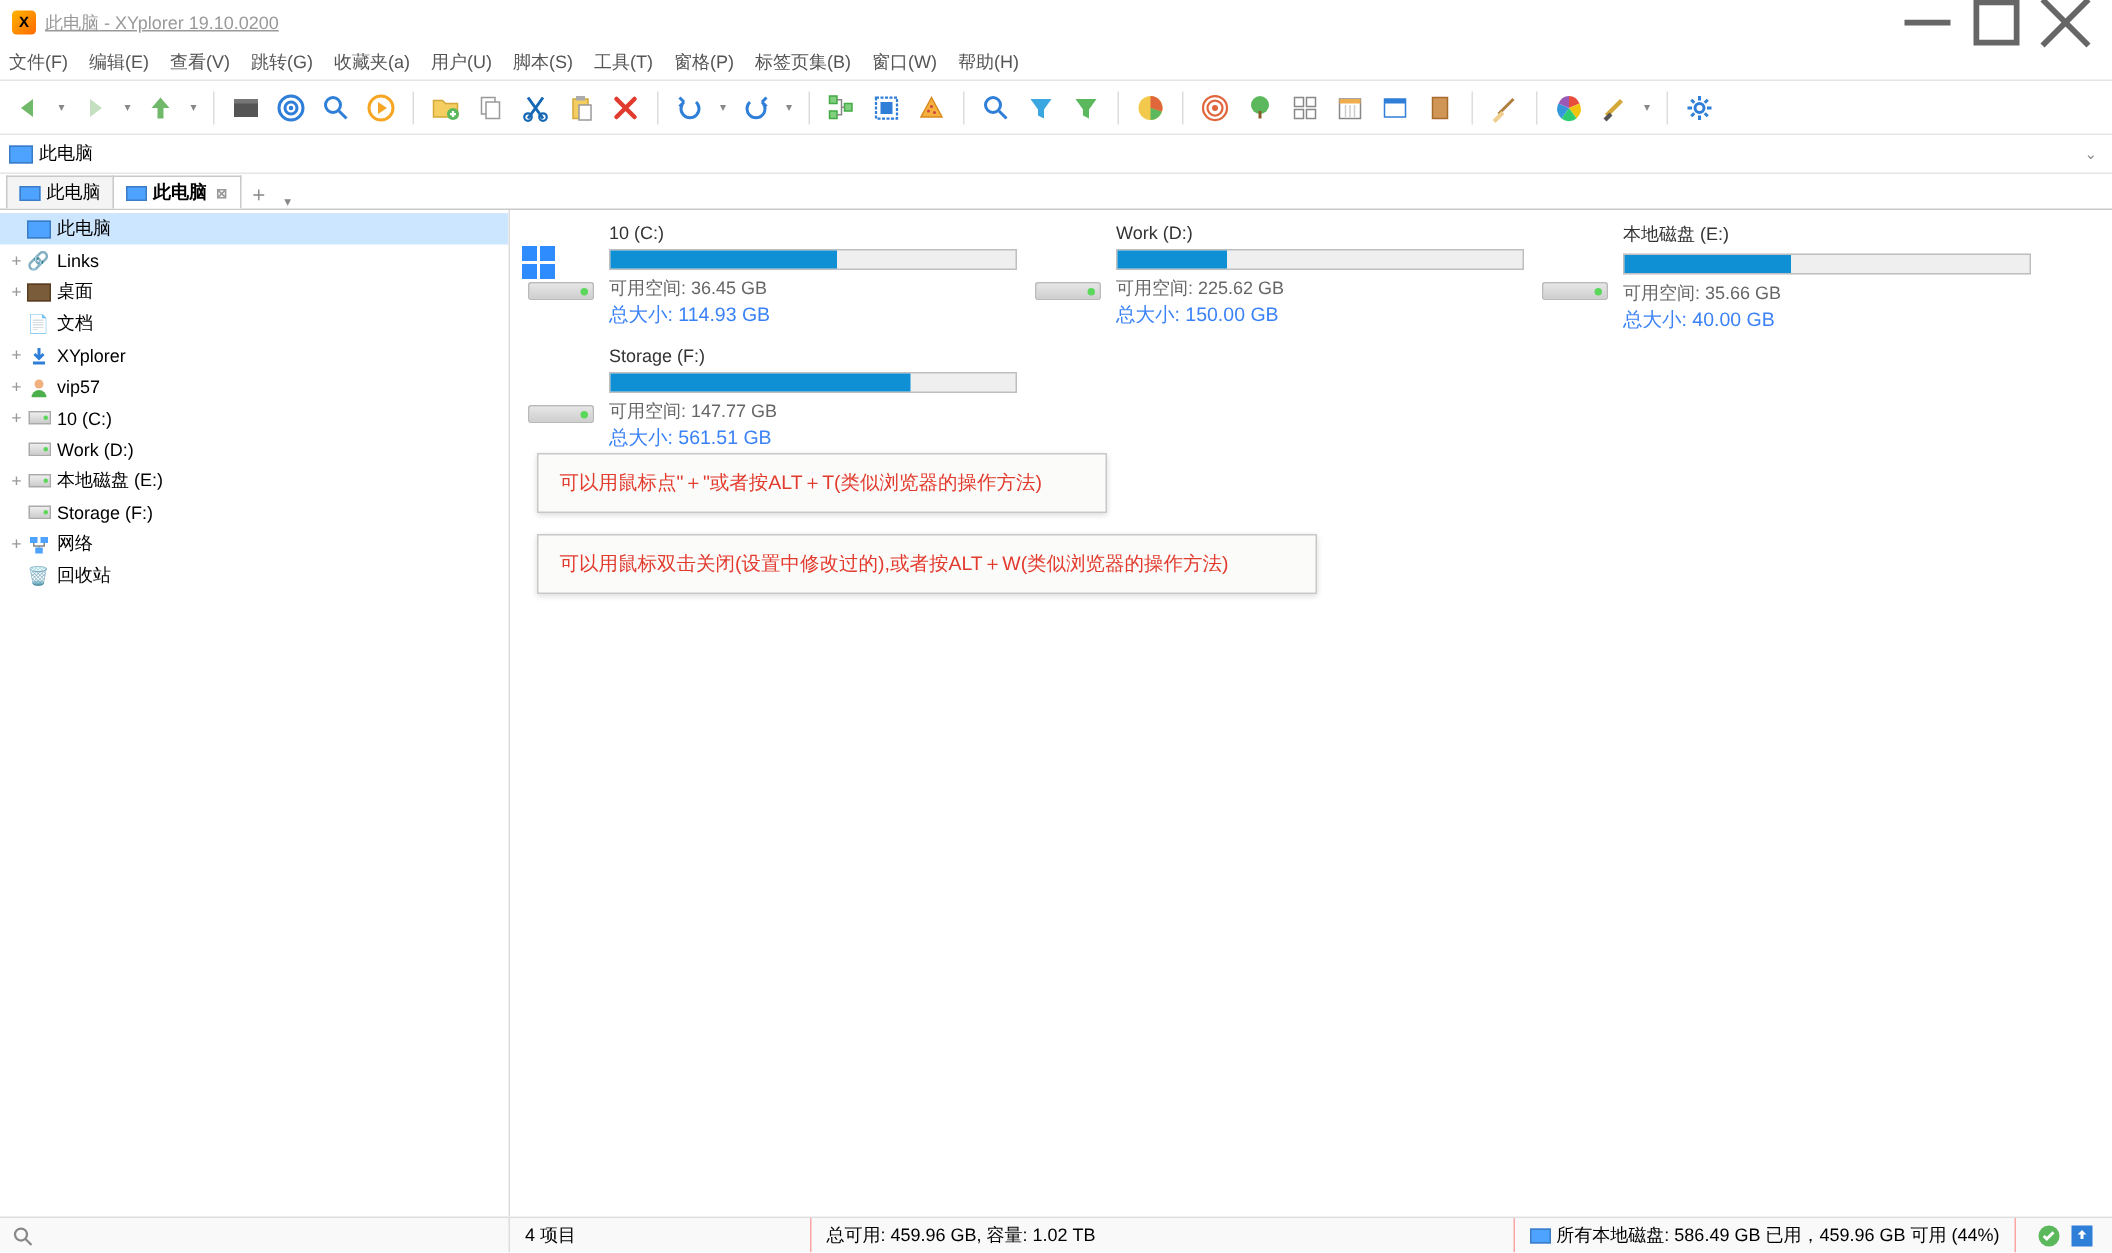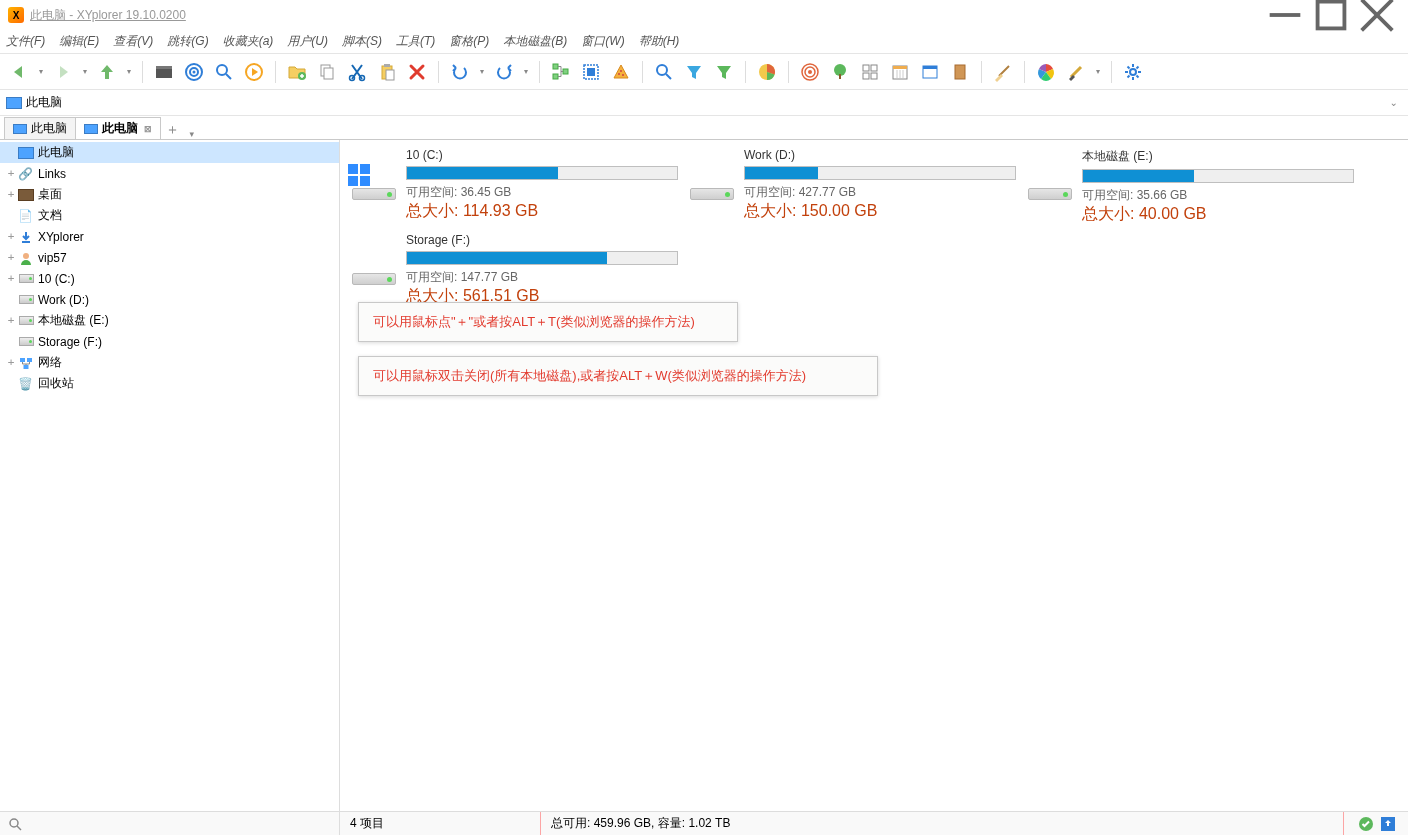--- a/index.html
+++ b/index.html
@@ -40,21 +40,20 @@
 
 .menubar {
   height: 24px;
   display:flex;
   align-items:center;
   padding: 0 6px;
   gap: 14px;
   border-bottom: 1px solid #e5e5e5;
   color:#555;
   font-size:12px;
-  font-style:italic;
 }
 
 
 .toolbar {
   height: 36px;
   display:flex;
   align-items:center;
   padding: 3px 6px;
   gap: 4px;
   border-bottom: 1px solid #e5e5e5;
@@ -178,21 +177,21 @@
 .drive-icon .win-logo {
   position:absolute; left:0; top:0; width:22px; height:22px;
   display:grid; grid-template-columns:1fr 1fr; grid-template-rows:1fr 1fr; gap:2px;
 }
 .drive-icon .win-logo span { background:#2f8cff; }
 .drive-info { flex:1; }
 .drive-title { font-size:12px; color:#333; margin-bottom:4px; }
 .drive-bar { height:14px; border:1px solid #bfbfbf; background:#efefef; position:relative; margin-bottom:4px; }
 .drive-bar .fill { position:absolute; left:0; top:0; bottom:0; background:#0f90d4; }
 .drive-free { color:#666; font-size:12px; }
-.drive-total { color:#c2410c; font-size:16px; }
+.drive-total { color:#3b82f6; font-size:13px; }
 
 .tip-box {
   position:absolute;
   border:1px solid #c8c8c8;
   background:#fbfbfa;
   color:#e23b2e;
   padding:10px 14px;
   font-size:13px;
   box-shadow: 0 1px 4px rgba(0,0,0,0.15);
 }
@@ -250,21 +249,21 @@
 <div class="menubar">
   <span class="menuitem">文件(F)</span>
   <span class="menuitem">编辑(E)</span>
   <span class="menuitem">查看(V)</span>
   <span class="menuitem">跳转(G)</span>
   <span class="menuitem">收藏夹(a)</span>
   <span class="menuitem">用户(U)</span>
   <span class="menuitem">脚本(S)</span>
   <span class="menuitem">工具(T)</span>
   <span class="menuitem">窗格(P)</span>
-  <span class="menuitem">本地磁盘(B)</span>
+  <span class="menuitem">标签页集(B)</span>
   <span class="menuitem">窗口(W)</span>
   <span class="menuitem">帮助(H)</span>
 </div>
 
 <div class="toolbar">
   <div class="tbtn">
       <svg viewBox="0 0 20 20">
         <path d="M13 4 L5 10 L13 16" fill="#70b96b"></path>
       </svg>
     </div>
@@ -627,21 +626,21 @@
     <div class="drive-icon">
 
       <div class="disk-body"></div>
             <div class="disk-led"></div>
     </div>
     <div class="drive-info">
       <div class="drive-title">Work (D:)</div>
       <div class="drive-bar">
               <div class="fill" style="width:27%"></div>
             </div>
-      <div class="drive-free">可用空间: 427.77 GB</div>
+      <div class="drive-free">可用空间: 225.62 GB</div>
       <div class="drive-total">总大小: 150.00 GB</div>
     </div>
         </div>
         <div class="drive-card">
     <div class="drive-icon">
 
       <div class="disk-body"></div>
             <div class="disk-led"></div>
     </div>
     <div class="drive-info">
@@ -667,40 +666,44 @@
       <div class="drive-free">可用空间: 147.77 GB</div>
       <div class="drive-total">总大小: 561.51 GB</div>
     </div>
         </div>
       </div>
 
     <div class="tip-box" style="left:18px; top:162px; width:380px;">
       <span>可以用鼠标点"＋"或者按ALT＋T(类似浏览器的操作方法)</span>
     </div>
     <div class="tip-box" style="left:18px; top:216px; width:520px;">
-      <span>可以用鼠标双击关闭(所有本地磁盘),或者按ALT＋W(类似浏览器的操作方法)</span>
+      <span>可以用鼠标双击关闭(设置中修改过的),或者按ALT＋W(类似浏览器的操作方法)</span>
     </div>
   </div>
 
 </div>
 
 <div class="statusbar">
   <div class="sb-search">
     <svg viewBox="0 0 14 14">
         <circle cx="6" cy="6" r="4" fill="none" stroke="#888" stroke-width="1.5"></circle>
         <line x1="9" y1="9" x2="13" y2="13" stroke="#888" stroke-width="1.5"></line>
       </svg>
   </div>
   <div class="sb-cell first">
     <span>4 项目</span>
   </div>
   <div class="sb-cell" style="flex:0 0 350px">
     <span>总可用: 459.96 GB, 容量: 1.02 TB</span>
   </div>
   <div class="sb-spacer"></div>
+  <div class="sb-cell">
+    <span class="sb-mon"></span>
+    <span>所有本地磁盘: 586.49 GB 已用，459.96 GB 可用 (44%)</span>
+  </div>
   <div class="sb-cell sb-icons">
     <span class="sb-badge">
         <svg width="16" height="16" viewBox="0 0 16 16">
           <circle cx="8" cy="8" r="7" fill="#5cb85c"></circle>
           <path d="M4.5 8 l2 2 l4.5 -4.5" stroke="#fff" stroke-width="2" fill="none"></path>
         </svg>
       </span>
     <span class="sb-badge">
         <svg width="16" height="16" viewBox="0 0 16 16">
           <rect x="1" y="1" width="14" height="14" fill="#2f7ed8"></rect>

